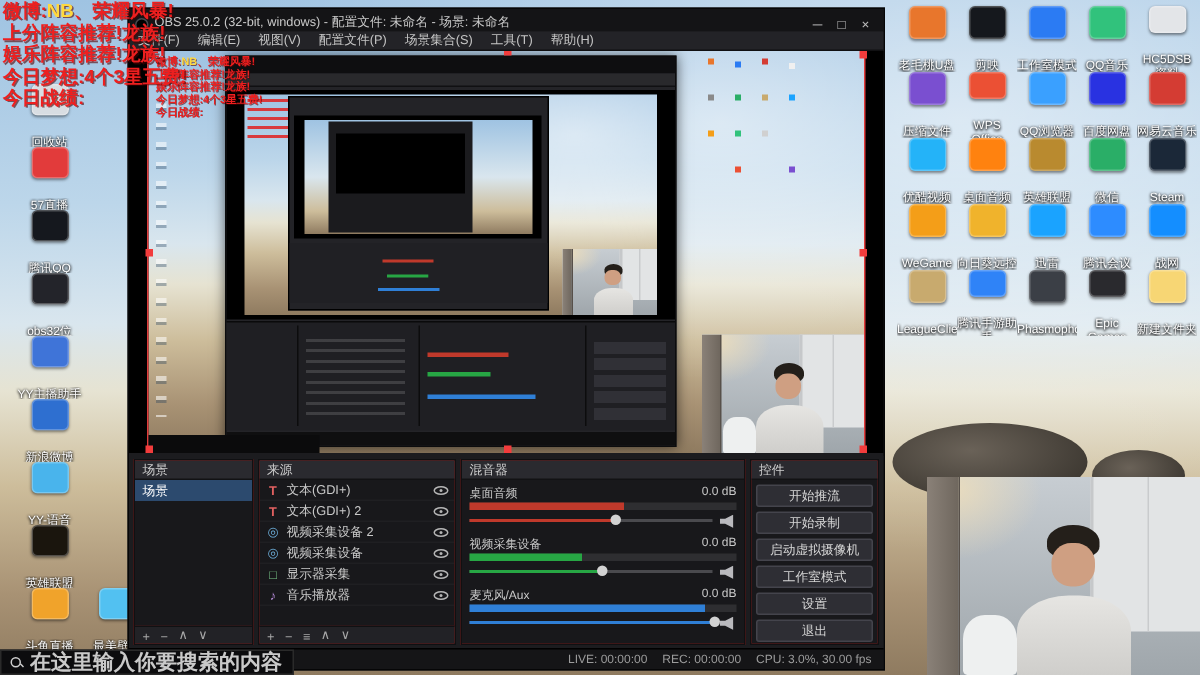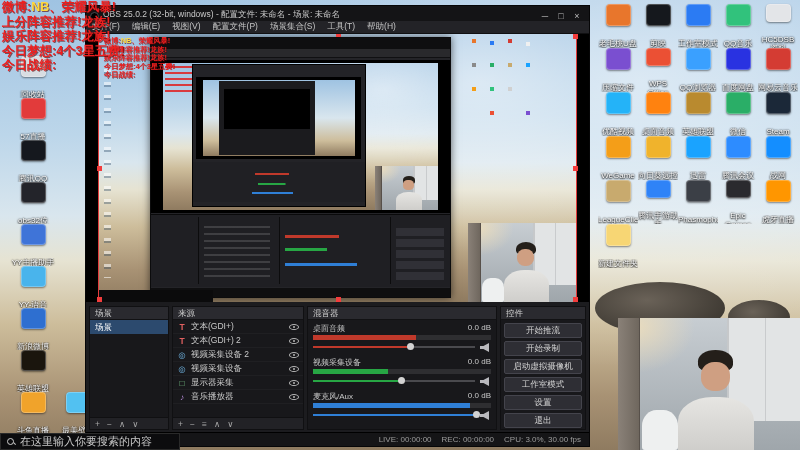--- a/index.html
+++ b/index.html
@@ -125,22 +125,22 @@
   .spk{position:absolute;right:2px;top:1px;width:9px;height:9px;background:#b9b9bd;
     clip-path:polygon(0 32%,38% 32%,100% 0,100% 100%,38% 68%,0 68%);}
   .ctrl-body{padding:3px;}
   .ctrl-btn{height:15px;margin-bottom:3px;background:#2e2e34;border:1px solid #44444c;border-radius:2px;
     display:flex;align-items:center;justify-content:center;font-size:8.5px;color:#d6d6d6;white-space:nowrap;overflow:hidden;}
   #obs .statusbar{position:absolute;bottom:0;left:0;right:0;height:14px;background:#151517;border-top:1px solid #000;
     display:flex;align-items:center;justify-content:flex-end;gap:10px;padding:0 8px;font-size:8px;color:#9c9c9c;}
   .status-dot{width:6px;height:6px;border-radius:1px;background:#2ecc71;margin-right:auto;}
 
   
-  #taskbar-search{position:absolute;left:0;top:433px;width:180px;height:17px;background:#0c0c0e;border:1px solid #2a2a2a;
-    display:flex;align-items:center;gap:5px;padding:0 6px;z-index:50;color:#c9c9c9;font-size:11px;}
+  #taskbar-search{position:absolute;left:0;top:433px;width:196px;height:17px;background:#0c0c0e;border:1px solid #2a2a2a;
+    display:flex;align-items:center;gap:5px;padding:0 6px;z-index:50;color:#c9c9c9;font-size:14px;font-weight:bold;}
   .mag{position:relative;width:8px;height:8px;flex:none;}
   .mag::before{content:"";position:absolute;left:0;top:0;width:5px;height:5px;border:1.3px solid #cfcfcf;border-radius:50%;}
   .mag::after{content:"";position:absolute;left:5.5px;top:5.5px;width:3px;height:1.3px;background:#cfcfcf;transform:rotate(45deg);}
   .search-text{white-space:nowrap;overflow:hidden;}
 </style>
 </head>
 <body>
 
 <div id="screen">
 
@@ -163,28 +163,28 @@
   </div>
       <div class="dicon">
     <span class="ic" style="background: rgb(35, 36, 42);"></span>
     <span class="lb">obs32位</span>
   </div>
       <div class="dicon">
     <span class="ic" style="background: rgb(63, 116, 216);"></span>
     <span class="lb">YY主播助手</span>
   </div>
       <div class="dicon">
+    <span class="ic" style="background: rgb(46, 111, 208);"></span>
+    <span class="lb">新浪微博</span>
+  </div>
+      <div class="dicon">
     <span class="ic" style="background: rgb(73, 180, 236);"></span>
     <span class="lb">YY-语音</span>
   </div>
       <div class="dicon">
-    <span class="ic" style="background: rgb(46, 111, 208);"></span>
-    <span class="lb">新浪微博</span>
-  </div>
-      <div class="dicon">
     <span class="ic" style="background: rgb(26, 21, 13);"></span>
     <span class="lb">英雄联盟</span>
   </div>
       <div class="dicon">
     <span class="ic" style="background: rgb(240, 163, 43);"></span>
     <span class="lb">斗鱼直播</span>
   </div>
     </div>
   <div class="icon-grid" id="left-icons2">
       <div class="dicon">
@@ -281,24 +281,20 @@
     <span class="ic" style="background: rgb(47, 131, 247);"></span>
     <span class="lb">腾讯手游助手</span>
   </div>
       <div class="dicon">
     <span class="ic" style="background: rgb(59, 63, 70);"></span>
     <span class="lb">Phasmophobia</span>
   </div>
       <div class="dicon">
     <span class="ic" style="background: rgb(42, 42, 46);"></span>
     <span class="lb">Epic Games</span>
-  </div>
-      <div class="dicon">
-    <span class="ic" style="background: rgb(255, 150, 0);"></span>
-    <span class="lb">虎牙直播</span>
   </div>
       <div class="dicon">
     <span class="ic" style="background: rgb(247, 214, 116);"></span>
     <span class="lb">新建文件夹</span>
   </div>
     </div>
 
   <div id="obs">
     <div class="titlebar">
       <span class="obs-logo"></span>

